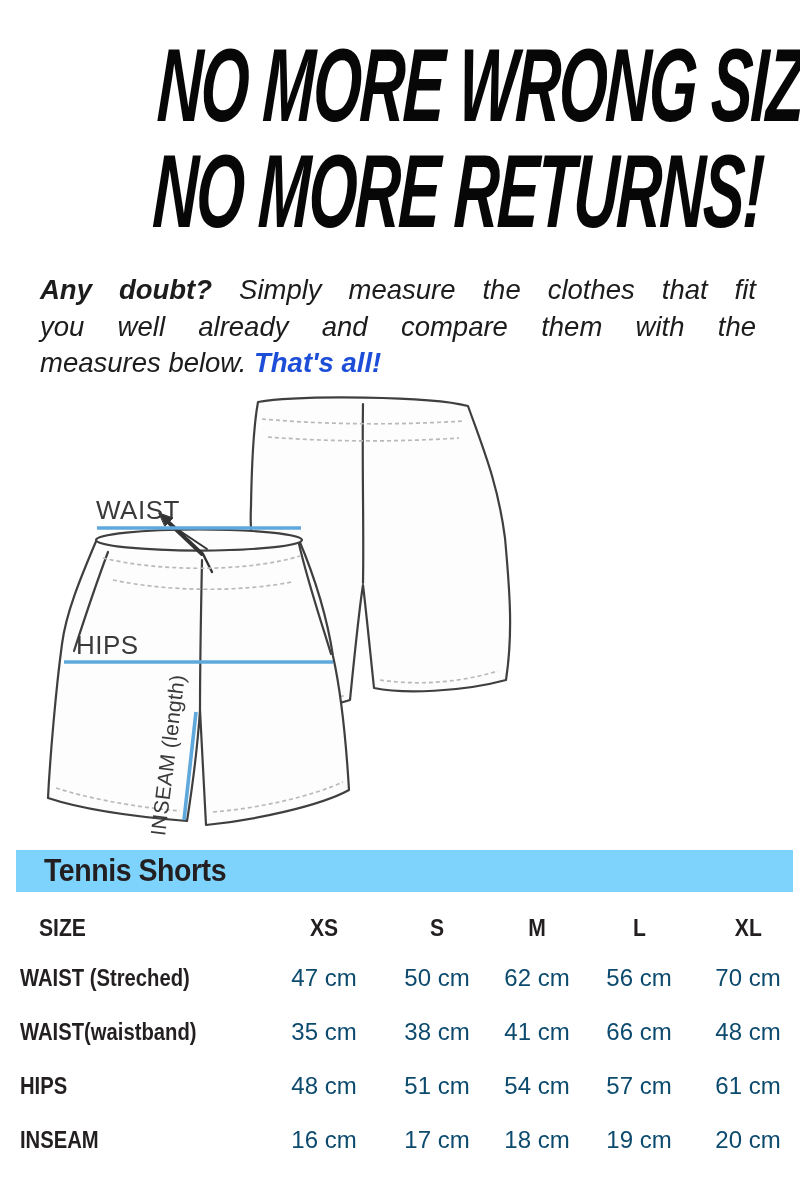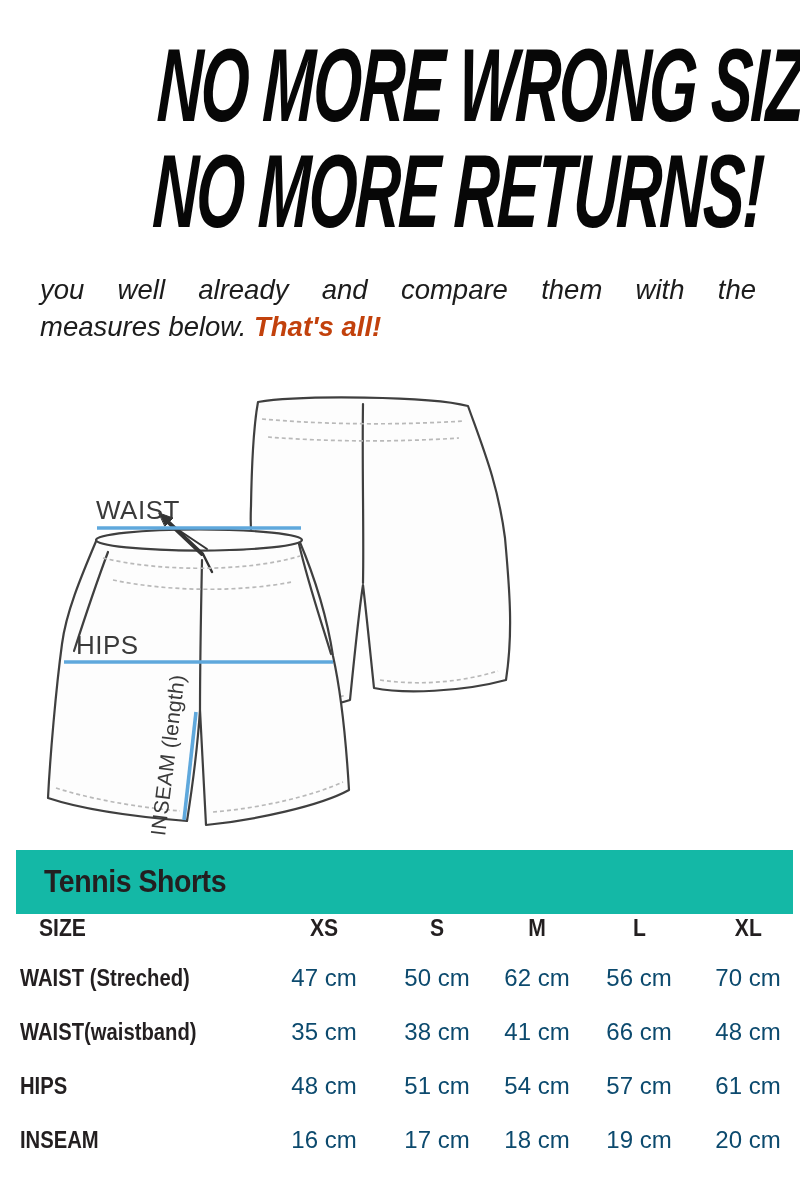--- a/index.html
+++ b/index.html
@@ -27,34 +27,34 @@
 
   
   .intro {
     position:absolute; top:272px; left:40px; width:716px;
     font-size:27.5px; font-style:italic;
     color:#1c1c1c; line-height:1.33;
   }
   .intro .jline { text-align:justify; text-align-last:justify; }
   .intro .lastline { text-align:left; }
   .intro .bold { font-weight:bold; }
-  .intro .highlight { font-weight:bold; color:#c2410c; }
+  .intro .highlight { font-weight:bold; color:#1d4ed8; }
 
   
   .diagram { position:absolute; top:388px; left:0; width:560px; height:462px; }
   .diagram text {
     font-family:"Liberation Sans", sans-serif;
     fill:#3a3a3a; font-size:26px; letter-spacing:0.5px;
   }
   .diagram text.inseam-label { font-size:21px; letter-spacing:0.3px; }
 
   
   .section-bar {
-    position:absolute; top:850px; left:16px; width:777px; height:64px;
-    background:#14b8a6;
+    position:absolute; top:850px; left:16px; width:777px; height:42px;
+    background:#7dd3fc;
     display:flex; align-items:center;
   }
   .section-title {
     margin-left:28px;
     font-size:31px; font-weight:bold; color:#231f20;
     display:inline-block; letter-spacing:-0.5px;
     transform:scaleX(0.92); transform-origin:left center;
     white-space:nowrap;
   }
 
@@ -76,20 +76,21 @@
 </style>
 </head>
 <body>
 
 <div class="headline">
   <div>NO MORE WRONG SIZES!</div>
   <div>NO MORE RETURNS!</div>
 </div>
 
 <div class="intro">
+  <div class="jline"><span class="bold">Any doubt?</span> <span>Simply measure the clothes that fit</span></div>
   <div class="jline">you well already and compare them with the</div>
   <div class="lastline"><span>measures below.</span> <span class="highlight">That's all!</span></div>
 </div>
 
 <svg class="diagram" viewBox="0 0 560 462">
 
   <g fill="#fdfdfd" stroke="#3f3f3f" stroke-width="2.2" stroke-linejoin="round" stroke-linecap="round">
     <path d="M 258 14
              C 300 7, 430 8, 468 18
              C 483 60, 498 96, 505 150

